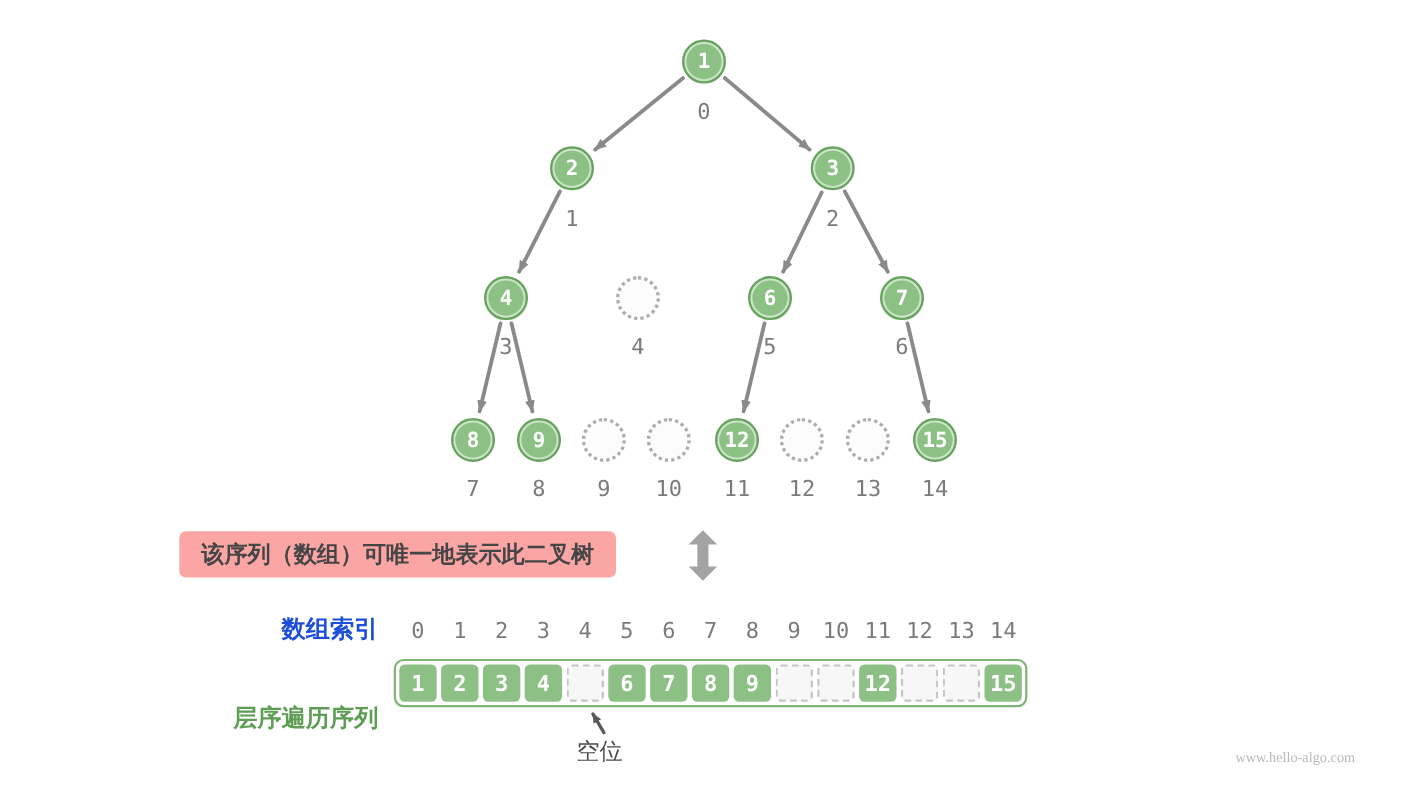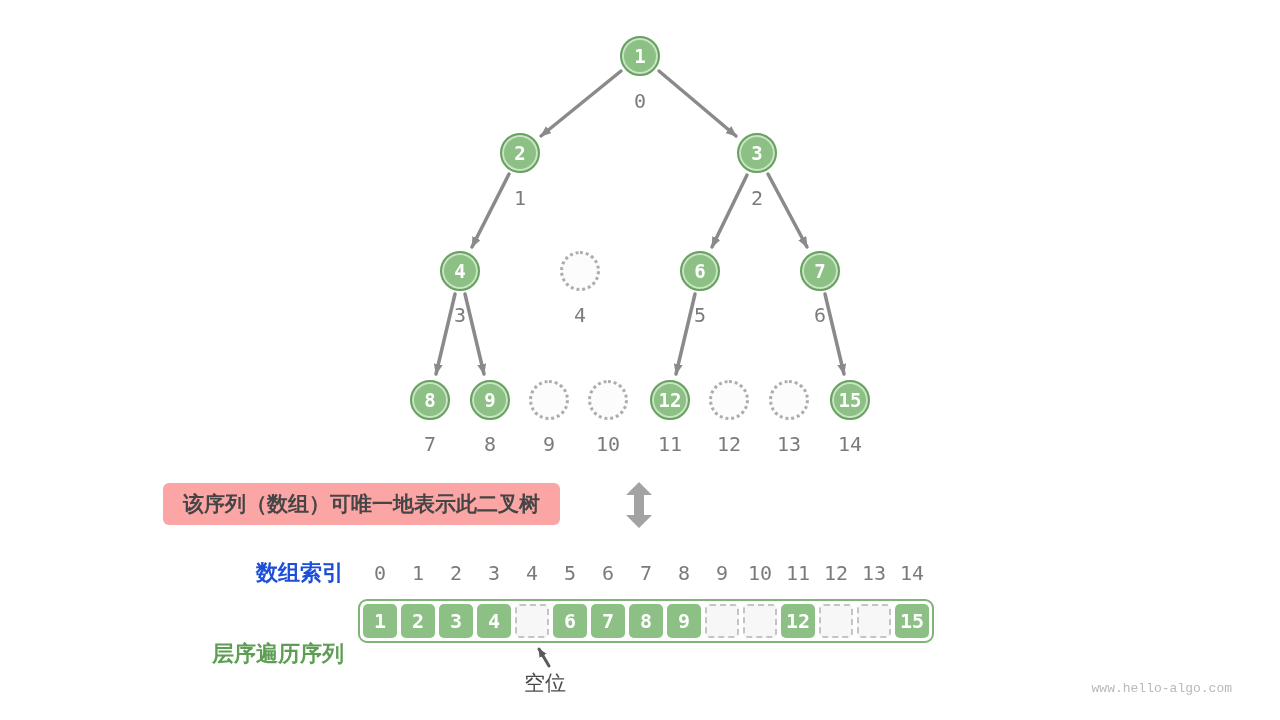--- a/index.html
+++ b/index.html
@@ -35,21 +35,21 @@
                border:2px solid #7EB476; border-radius:9px; background:#ffffff; }
   .cell { width:34px; height:34px; border-radius:5px; display:flex; align-items:center;
           justify-content:center; font-family:"DejaVu Sans Mono",monospace;
           font-weight:bold; font-size:20px; }
   .cell.filled { background:#8CC084; color:#ffffff; }
   .cell.empty  { border:2px dashed #C4C4C4; background:#F7F7F7; }
 
   .empty-note { position:absolute; left:505px; top:669px; width:80px; text-align:center;
                 font-size:21px; font-weight:normal; color:#4A4A4A; }
 
-  .watermark { position:absolute; right:48px; top:681px; font-family:Liberation Mono, monospace;
+  .watermark { position:absolute; right:48px; top:681px; font-family:Liberation Serif, serif;
                font-size:13px; color:#B9B9B9; }
 </style>
 </head>
 <body>
 
 <div class="stage">
 
   <svg class="layer" width="1280" height="720" viewBox="0 0 1280 720">
     <defs>
       <marker id="arrowGray" markerUnits="userSpaceOnUse" markerWidth="13" markerHeight="11" refX="10" refY="4.5" orient="auto">

